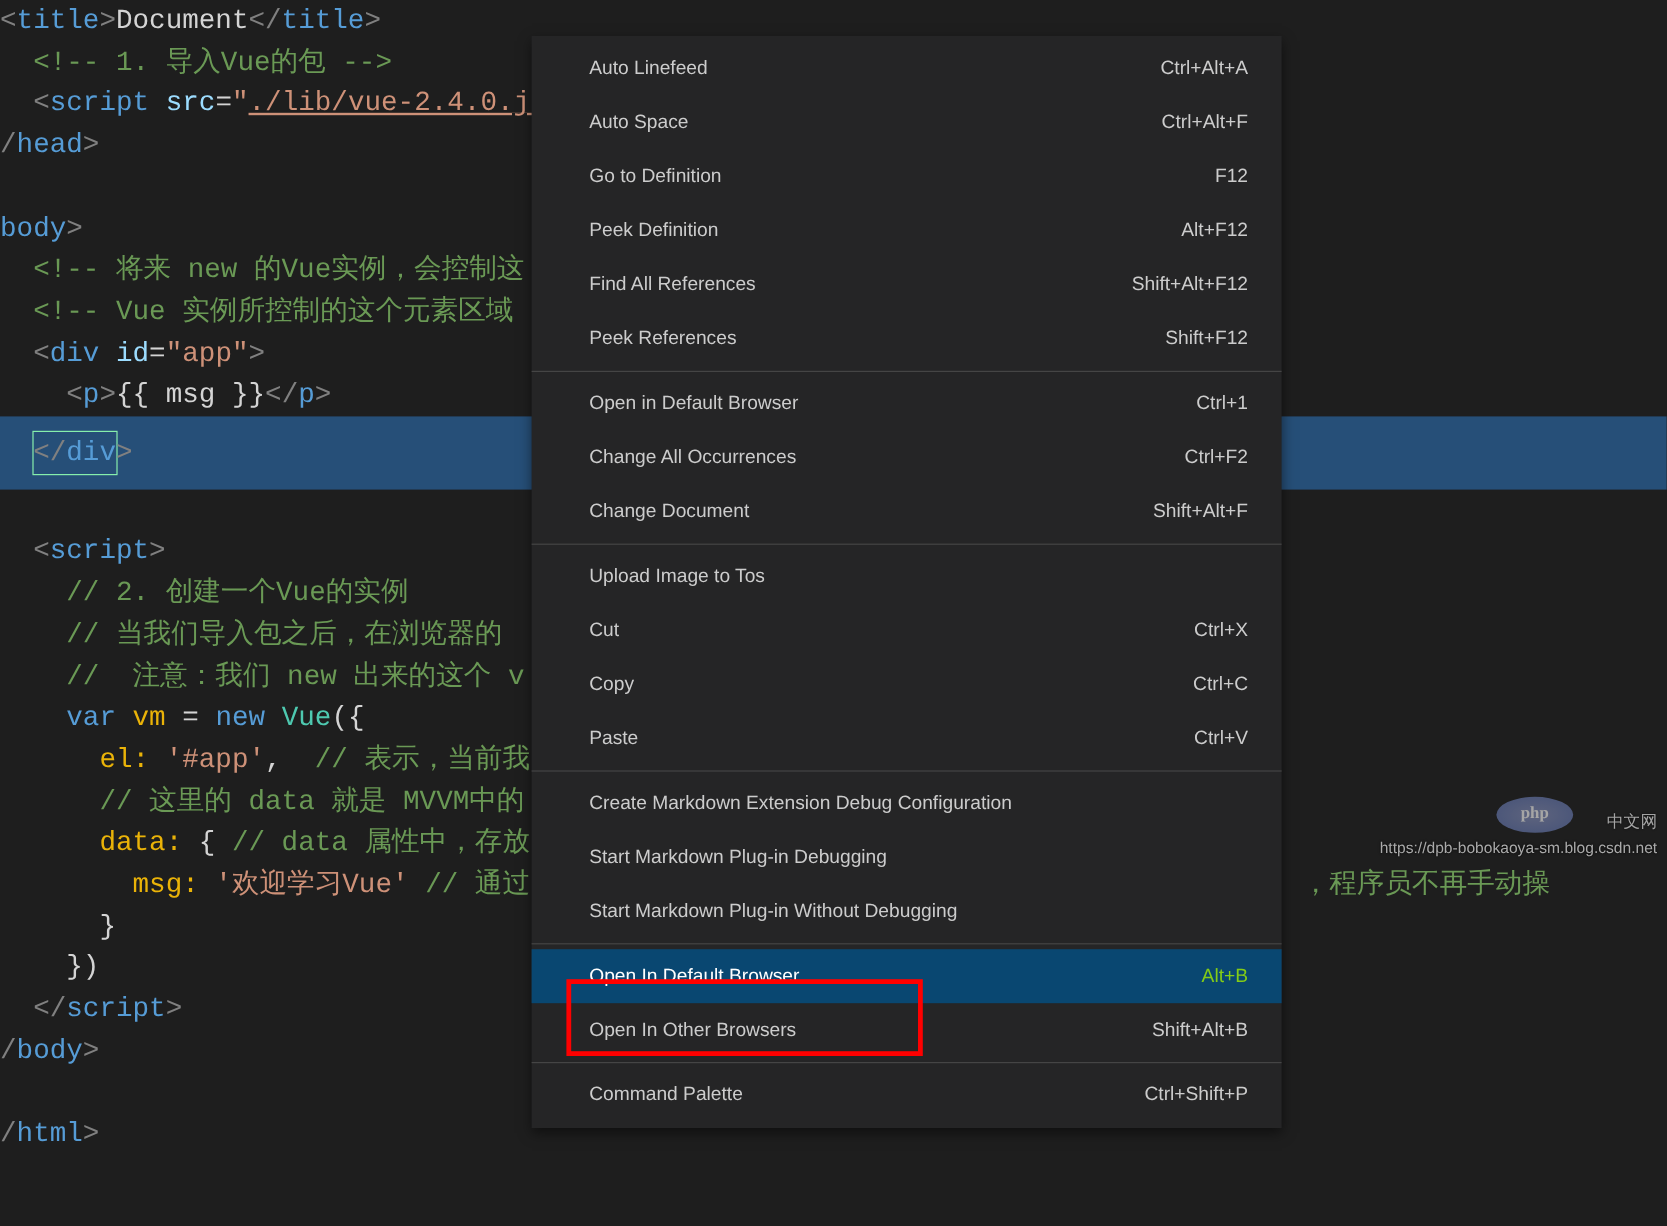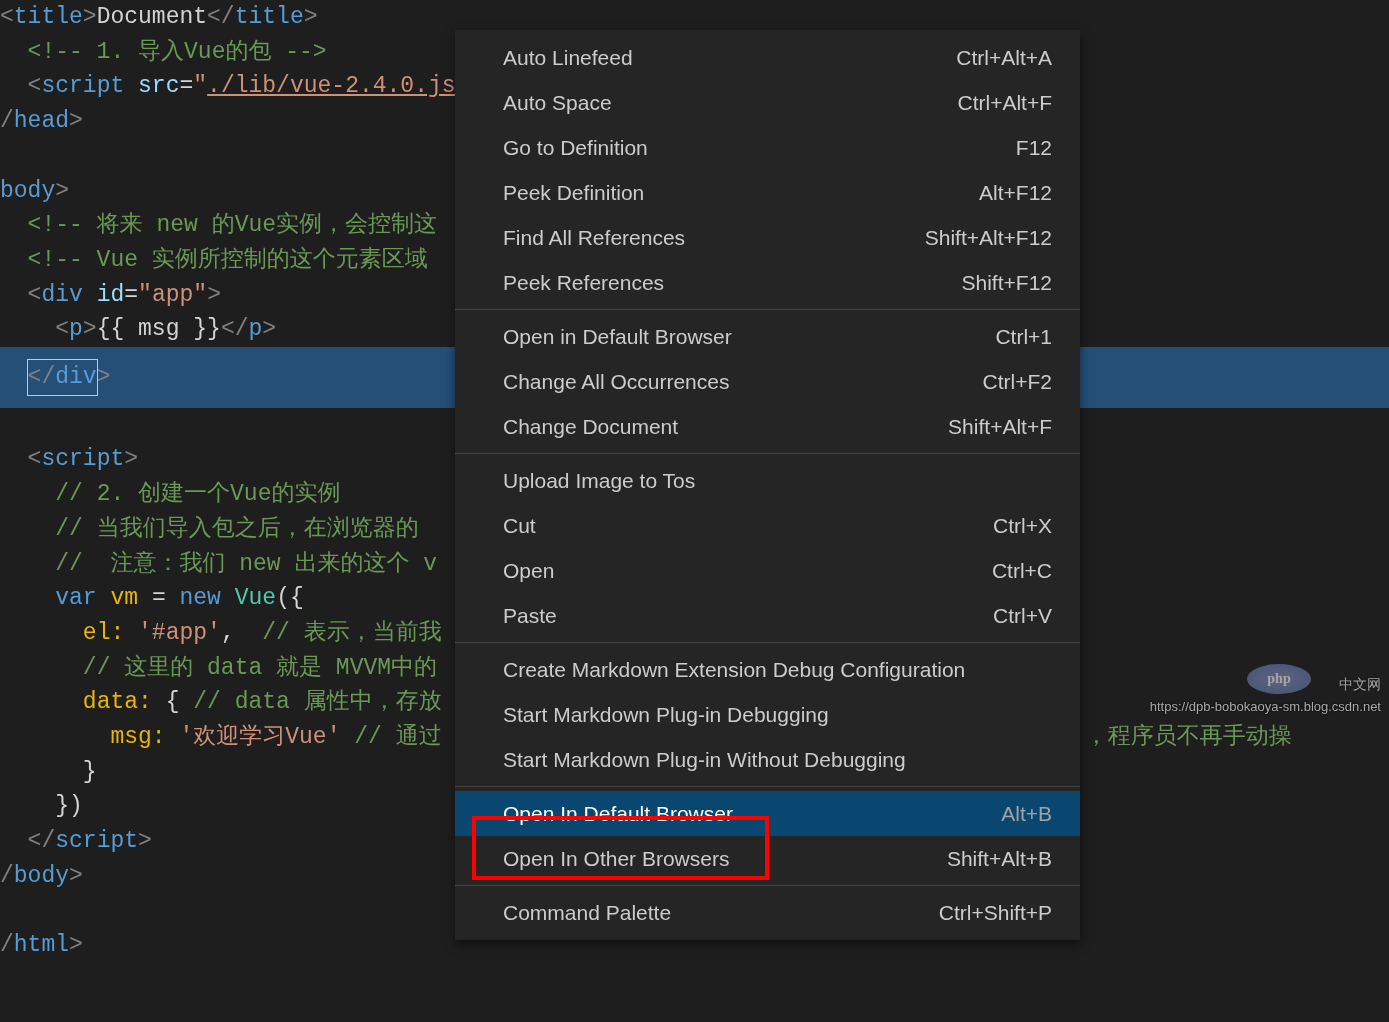--- a/index.html
+++ b/index.html
@@ -17,33 +17,33 @@
   .cmt     { color:#6a9955; }      
   .kw      { color:#569cd6; }      
   .var     { color:#eab308;text-align:center; }      
   .cls     { color:#4ec9b0; }      
   .txt     { color:#d4d4d4; }
   .pun     { color:#d4d4d4; }
   .cursor-box { border:1px solid #86efac; display:inline-block; padding:0; margin:12px -1px; }
 
   
   .ctx {
-    position:absolute; left:455px; top:30px; width:625px;
+    position:absolute; left:443px; top:30px; width:625px;
     background:#252526; color:#cccccc;
-    font-family:"Segoe UI",Tahoma,sans-serif; font-size:21px;
+    font-family:"Segoe UI",Tahoma,sans-serif; font-size:16px;
     box-shadow:0 4px 10px rgba(0,0,0,.5);
     padding:5px 0;
   }
   .mi { display:flex; justify-content:space-between; align-items:center;
         height:45px; padding:0 28px 0 48px; cursor:default; }
   .mi.sep { height:0; border-top:1px solid #454545; margin:4px 0; padding:0; }
   .mi.selected { background:#094771; color:#ffffff; }
   .mi .lbl { white-space:nowrap; }
   .mi .sc  { white-space:nowrap; color:#cccccc; }
-  .mi.selected .sc { color:#a3a3a3; }
+  .mi.selected .sc { color:#84cc16; }
   .red-box { position:absolute; border:4px solid #ff0000; pointer-events:none; }
   .red-box.a { left:472px; top:816px; width:297px; height:64px; }
 
   .watermark { position:absolute; right:8px; bottom:22px;
     font-family:"Segoe UI",sans-serif; font-size:13px; color:#aaaaaa; text-shadow:0 0 2px #000; }
   .php-badge { position:absolute; right:78px; bottom:42px; width:64px; height:30px;
     background:radial-gradient(ellipse at center,#8993be 0%,#6c7eb7 70%);
     border-radius:50%/50%; opacity:.6; display:flex; align-items:center; justify-content:center;
     color:#fff; font:bold 14px "Segoe UI"; }
   .php-badge::after{ content:""; }
@@ -124,21 +124,21 @@
       <div class="mi sep"></div>
       <div class="mi">
         <span class="lbl">Upload Image to Tos</span>
         <span class="sc"></span>
       </div>
       <div class="mi">
         <span class="lbl">Cut</span>
         <span class="sc">Ctrl+X</span>
       </div>
       <div class="mi">
-        <span class="lbl">Open</span>
+        <span class="lbl">Copy</span>
         <span class="sc">Ctrl+C</span>
       </div>
       <div class="mi">
         <span class="lbl">Paste</span>
         <span class="sc">Ctrl+V</span>
       </div>
       <div class="mi sep"></div>
       <div class="mi">
         <span class="lbl">Create Markdown Extension Debug Configuration</span>
         <span class="sc"></span>

